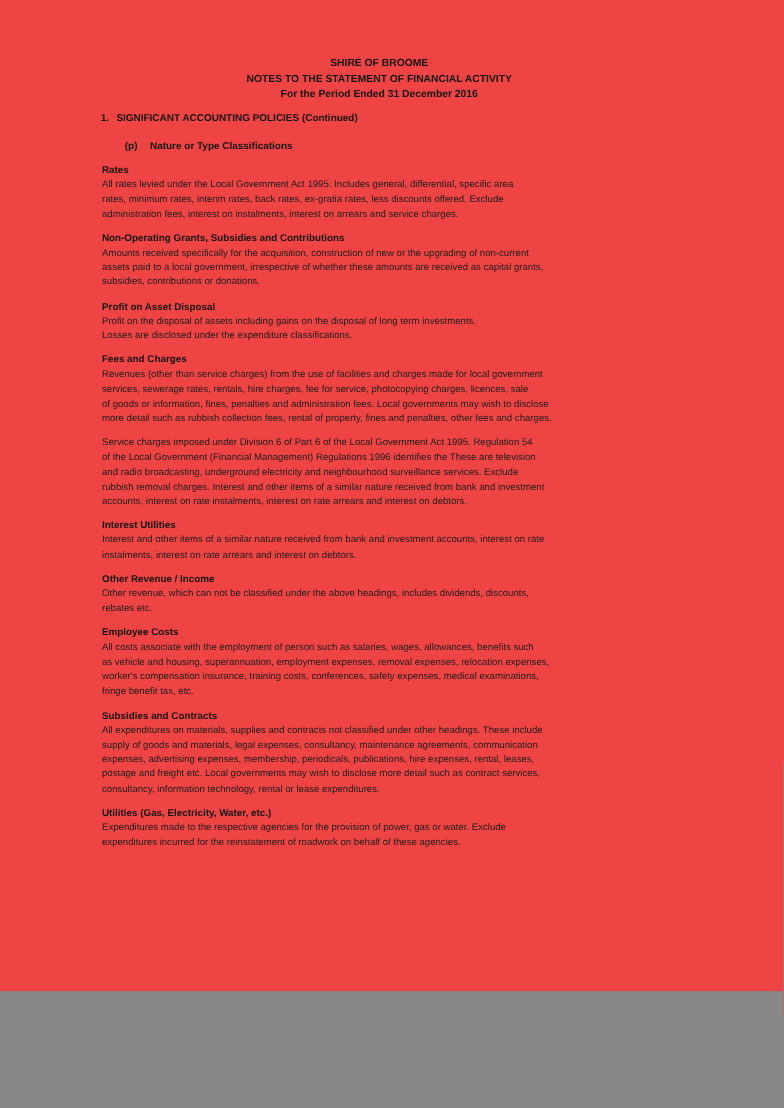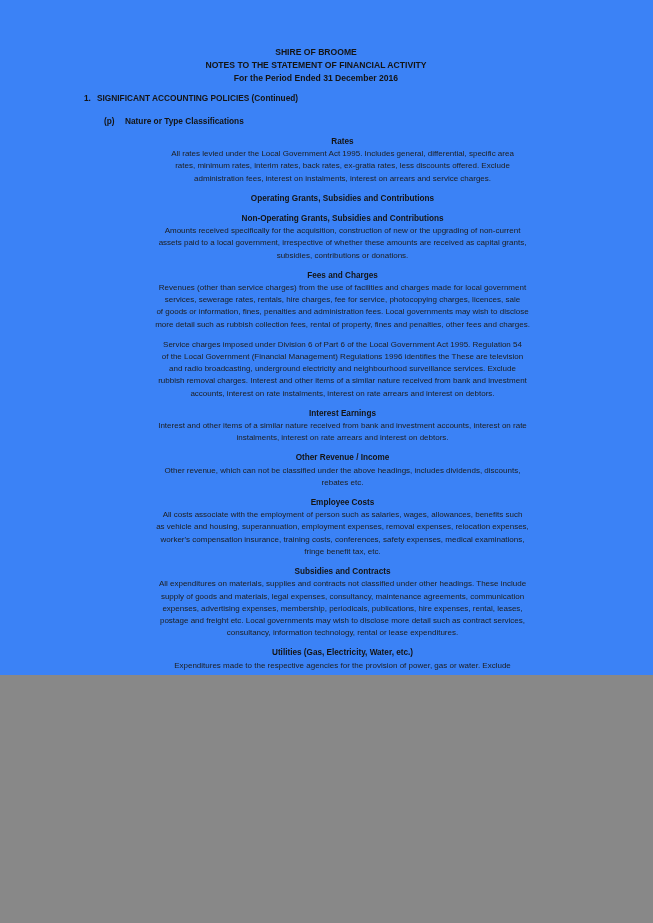--- a/index.html
+++ b/index.html
@@ -1,20 +1,20 @@
 <!DOCTYPE html>
 <html><head>
 <meta charset="utf-8">
 <style>
   html, body { margin: 0; padding: 0; background: #888; }
   .page {
     position: relative;
     width: 653px;
-    height: 675px;
-    background: #3b82f6;
+    height: 826px;
+    background: #ef4444;
     font-family: "Liberation Sans", sans-serif;
     color: #1a1a1a;
     overflow: hidden;
     margin: 0 auto;
   }
   .doc-header {
     position: absolute;
     top: 46px;
     left: 40px;
     width: 552px;
@@ -44,21 +44,20 @@
   }
   .sub-line .lbl { display: inline-block; width: 21px; }
   .content {
     position: absolute;
     top: 136px;
     left: 85px;
     width: 515px;
     font-size: 8px;
     line-height: 12.2px;
     color: #1d1d1d;
-    text-align: center;
   }
   .section { margin: 0 0 8px 0; }
   .section .heading {
     font-weight: bold;
     font-size: 8.2px;
     color: #141414;
   }
   .section .body {
     white-space: pre;
   }
@@ -92,44 +91,48 @@
   </div>
 
   <div class="content">
     <div class="section">
       <div class="heading">Rates</div>
       <div class="body">All rates levied under the Local Government Act 1995. Includes general, differential, specific area
 rates, minimum rates, interim rates, back rates, ex-gratia rates, less discounts offered. Exclude
 administration fees, interest on instalments, interest on arrears and service charges.</div>
     </div>
     <div class="section">
-      <div class="heading">Operating Grants, Subsidies and Contributions</div>
     </div>
     <div class="section">
       <div class="heading">Non-Operating Grants, Subsidies and Contributions</div>
       <div class="body">Amounts received specifically for the acquisition, construction of new or the upgrading of non-current
 assets paid to a local government, irrespective of whether these amounts are received as capital grants,
 subsidies, contributions or donations.</div>
+    </div>
+    <div class="section">
+      <div class="heading">Profit on Asset Disposal</div>
+      <div class="body">Profit on the disposal of assets including gains on the disposal of long term investments.
+Losses are disclosed under the expenditure classifications.</div>
     </div>
     <div class="section">
       <div class="heading">Fees and Charges</div>
       <div class="body">Revenues (other than service charges) from the use of facilities and charges made for local government
 services, sewerage rates, rentals, hire charges, fee for service, photocopying charges, licences, sale
 of goods or information, fines, penalties and administration fees. Local governments may wish to disclose
 more detail such as rubbish collection fees, rental of property, fines and penalties, other fees and charges.</div>
     </div>
     <div class="section">
       <div class="body">Service charges imposed under Division 6 of Part 6 of the Local Government Act 1995. Regulation 54
 of the Local Government (Financial Management) Regulations 1996 identifies the These are television
 and radio broadcasting, underground electricity and neighbourhood surveillance services. Exclude
 rubbish removal charges. Interest and other items of a similar nature received from bank and investment
 accounts, interest on rate instalments, interest on rate arrears and interest on debtors.</div>
     </div>
     <div class="section">
-      <div class="heading">Interest Earnings</div>
+      <div class="heading">Interest Utilities</div>
       <div class="body">Interest and other items of a similar nature received from bank and investment accounts, interest on rate
 instalments, interest on rate arrears and interest on debtors.</div>
     </div>
     <div class="section">
       <div class="heading">Other Revenue / Income</div>
       <div class="body">Other revenue, which can not be classified under the above headings, includes dividends, discounts,
 rebates etc.</div>
     </div>
     <div class="section">
       <div class="heading">Employee Costs</div>

